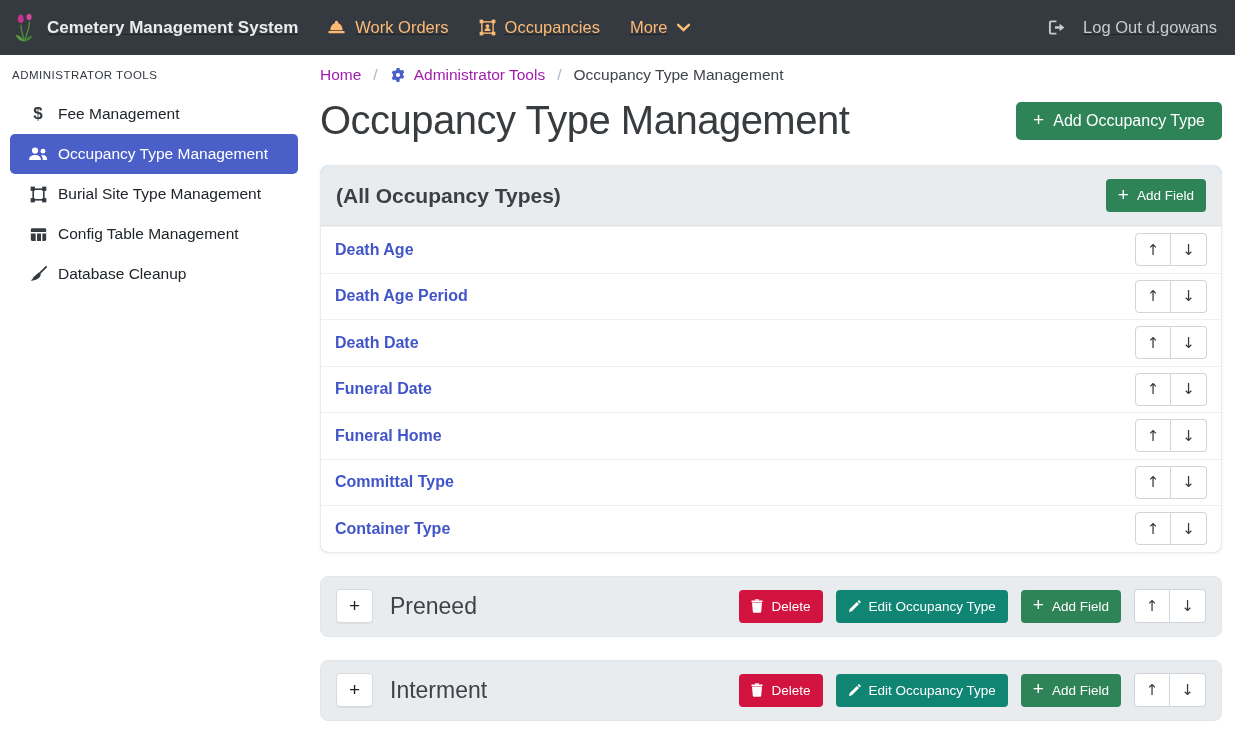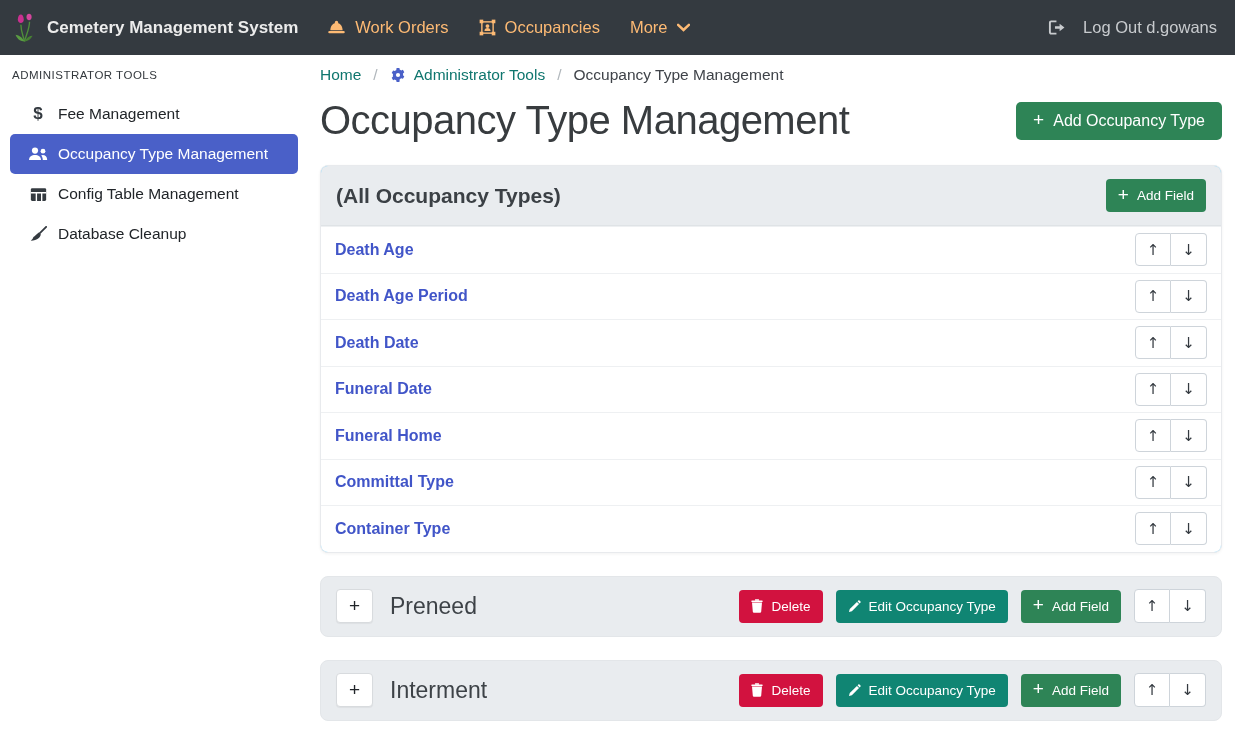--- a/index.html
+++ b/index.html
@@ -1,20 +1,20 @@
 <!DOCTYPE html>
 <html><head>
 <meta charset="utf-8">
 <style>
   * { box-sizing: border-box; }
   html, body { margin:0; padding:0; width:1235px; height:738px; overflow:hidden;
     font-family:"Liberation Sans", sans-serif; background:#fff; color:#212529; }
 
   
-  .navbar { height:55px; background:#343a40; display:flex; align-items:center; padding:0 14px; }
+  .navbar { height:55px; background:#343a40; display:flex; align-items:center; padding:0 14px;text-decoration:underline; }
   .brand { display:flex; align-items:center; gap:10px; color:#ececec; font-size:17px; font-weight:700; cursor:pointer; }
   .nav-links { display:flex; align-items:center; margin-left:14px; }
   .nav-link { display:flex; align-items:center; gap:9px; color:#fdba74; font-size:16.5px; padding:0 15px; cursor:pointer; }
   .nav-link svg, .nav-right svg { flex:none; }
   .nav-right { margin-left:auto; display:flex; align-items:center; gap:16px; color:#c8cbce; font-size:16.5px; padding-right:4px; cursor:pointer; }
 
   
   .layout { display:flex; height:499px; }
   .sidebar { width:310px; flex:none; padding-top:6px; }
   .sidebar-heading { font-size:11.5px; color:#33383d; letter-spacing:.5px; margin:8px 12px 13px 12px; }
@@ -22,21 +22,21 @@
     padding:0 8px 0 17px; border-radius:5px; font-size:15.5px; color:#212529; cursor:pointer; }
   .side-item .si { width:22px; display:flex; justify-content:center; align-items:center; color:#343a40; font-weight:700; }
   .side-item.active { background:#4a60c8; color:#fff; }
   .side-item.active .si { color:#fff; }
   .dollar-glyph { font-size:17px; font-weight:700; }
 
   .main { flex:1; padding:11px 13px 0 10px; }
 
   
   .breadcrumb { display:flex; align-items:center; font-size:15.5px; color:#3f4349; }
-  .crumb-link { color:#0f766e; display:flex; gap:8px; align-items:center; cursor:pointer; }
+  .crumb-link { color:#a21caf; display:flex; gap:8px; align-items:center; cursor:pointer; }
   .crumb-sep { color:#b0b6bb; margin:0 12px; }
 
   
   .title-row { display:flex; align-items:flex-start; justify-content:space-between; margin-top:13px; }
   h1 { font-size:40px; font-weight:400; color:#383c3f; margin:0; line-height:1.15; letter-spacing:-0.5px; }
 
   
   .btn { display:inline-flex; align-items:center; justify-content:center; gap:9px; border:none;
     border-radius:5px; color:#fff; cursor:pointer; font-family:inherit; white-space:nowrap; }
   .btn .plus { font-size:19px; font-weight:400; line-height:0; position:relative; top:-1px; }
@@ -152,20 +152,32 @@
         <svg width="20" height="14" viewBox="0 0 20 14" fill="currentColor">
           <circle cx="7" cy="3.6" r="3.1"></circle>
           <path d="M1 13 c0-3.4 2.7-5.1 6-5.1 s6 1.7 6 5.1 z"></path>
           <circle cx="15" cy="4.2" r="2.4"></circle>
           <path d="M14.6 8.1 c2.7 0 4.6 1.6 4.6 4.9 h-4.4 c0-2-.6-3.6-1.7-4.6 z"></path>
         </svg>
       </span>
       <span>Occupancy Type Management</span>
     </div>
 
+    <div class="side-item">
+      <span class="si">
+        <svg width="17" height="17" viewBox="0 0 16 16" fill="currentColor">
+          <rect x="3" y="3" width="10" height="10" fill="none" stroke="currentColor" stroke-width="1.5"></rect>
+          <rect x="0.6" y="0.6" width="4" height="4"></rect>
+            <rect x="11.4" y="0.6" width="4" height="4"></rect>
+          <rect x="0.6" y="11.4" width="4" height="4"></rect>
+            <rect x="11.4" y="11.4" width="4" height="4"></rect>
+        </svg>
+      </span>
+      <span>Burial Site Type Management</span>
+    </div>
 
     <div class="side-item">
       <span class="si">
         <svg width="17" height="15" viewBox="0 0 16 14" fill="currentColor">
           <rect x="0.8" y="1" width="14.4" height="12" rx="1.2"></rect>
           <path d="M0.8 5.3 h14.4 M6 5.3 V13 M11 5.3 V13" stroke="#fff" stroke-width="1.3" fill="none"></path>
         </svg>
       </span>
       <span>Config Table Management</span>
     </div>

